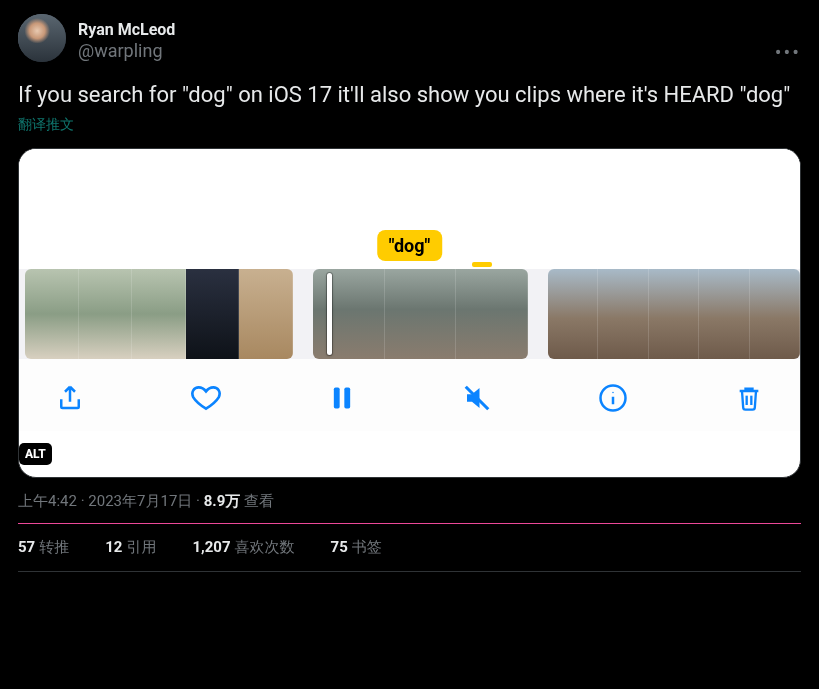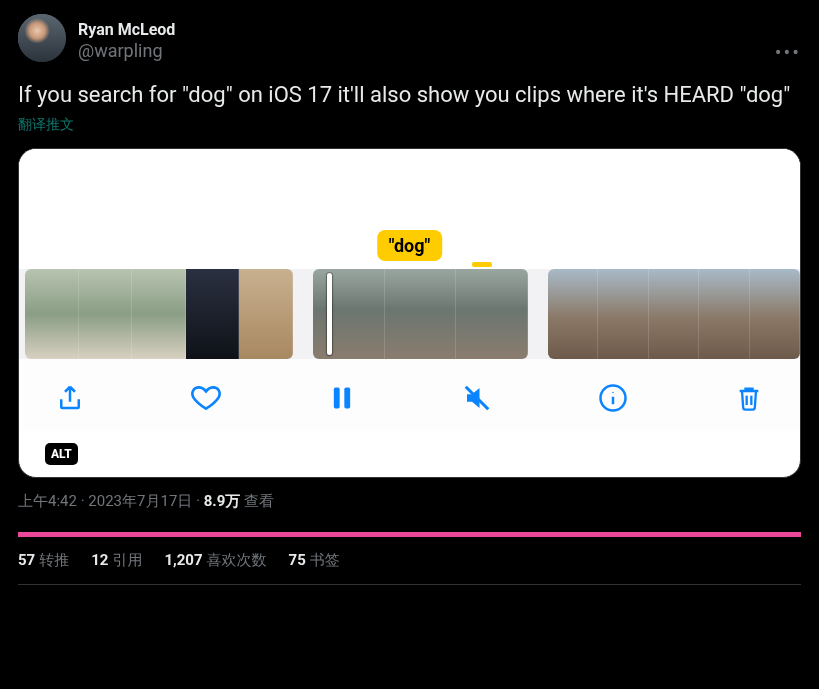--- a/index.html
+++ b/index.html
@@ -143,41 +143,41 @@
   .tb-btn {
     width: 34px; height: 34px;
     display: flex; align-items: center; justify-content: center;
     cursor: pointer;
   }
   .tb-btn svg { stroke: #0b84ff; fill: none; stroke-width: 2; }
   .tb-btn.pause svg rect { fill: #0b84ff; stroke: none; }
   .tb-btn.mute svg { fill: #0b84ff; stroke: #0b84ff; }
   .alt-badge {
     position: absolute;
-    left: 26px;
+    left: 0;
     bottom: 12px;
     background: #000;
     color: #fff;
     font-size: 12px;
     font-weight: 800;
     padding: 4px 6px;
     border-radius: 5px;
     cursor: pointer;
   }
   .meta {
     margin-top: 14px;
     font-size: 15px;
     color: #71767b;
-    padding-bottom: 21px;
-    border-bottom: 5px solid #ec4899;
+    padding-bottom: 12px;
+    border-bottom: 1px solid #ec4899;
   }
   .meta .views-num { color: #e7e9ea; font-weight: 700; }
   .stats {
     display: flex;
-    gap: 22px;
+    gap: 36px;
     padding: 14px 0;
     font-size: 15px;
     color: #71767b;
     border-bottom: 1px solid #2f3336;
   }
   .stats .num { color: #e7e9ea; font-weight: 700; margin-right: 4px; }
   .stat-item { cursor: pointer; }
 </style>
 </head>
 <body>

